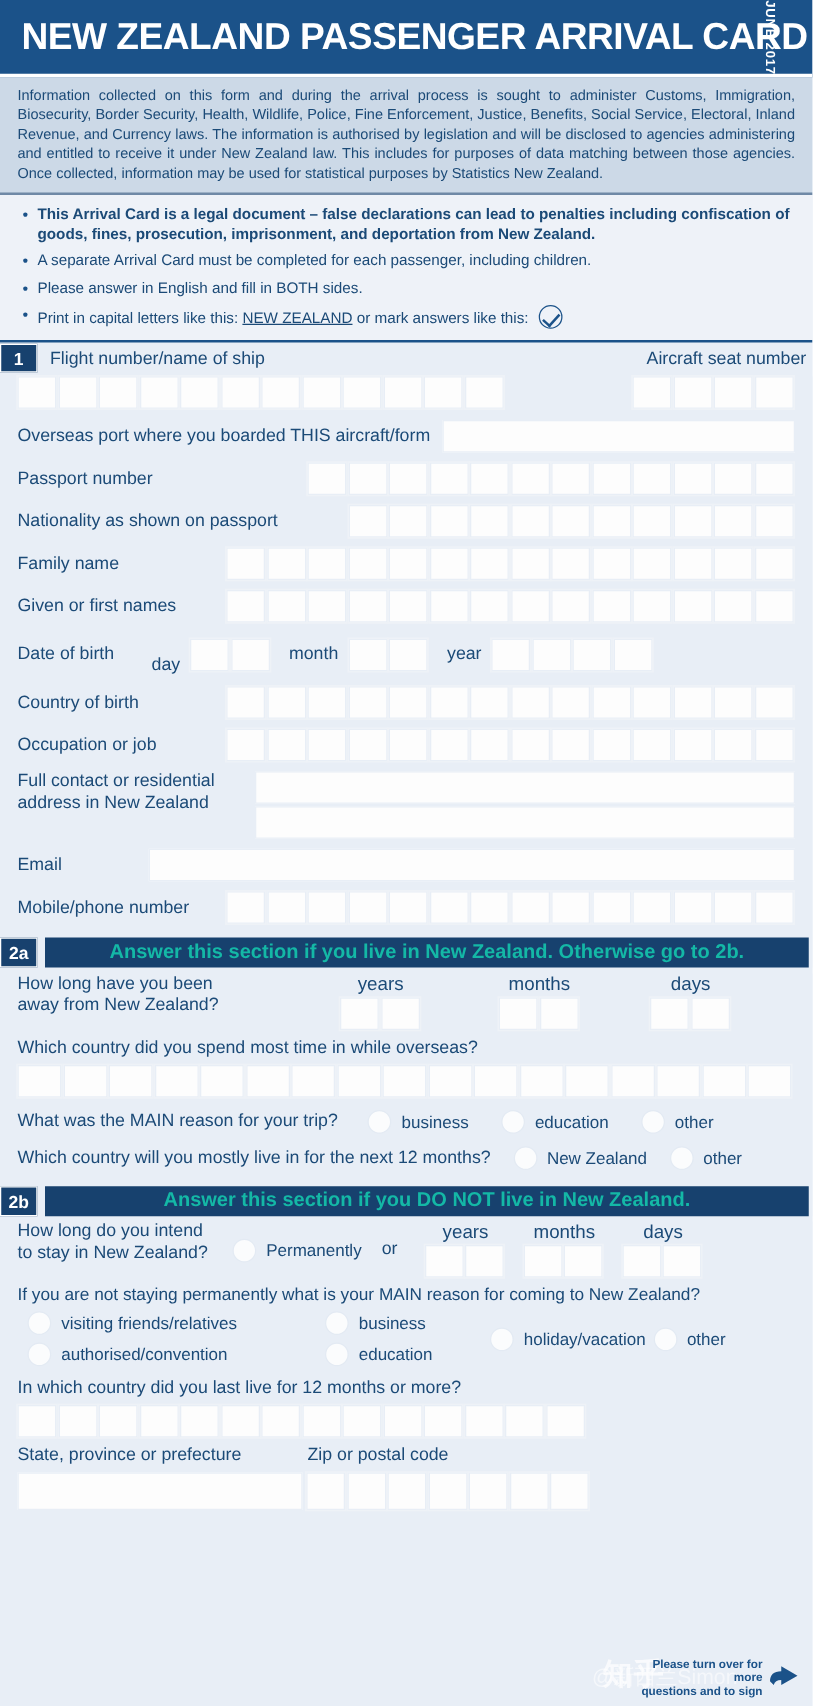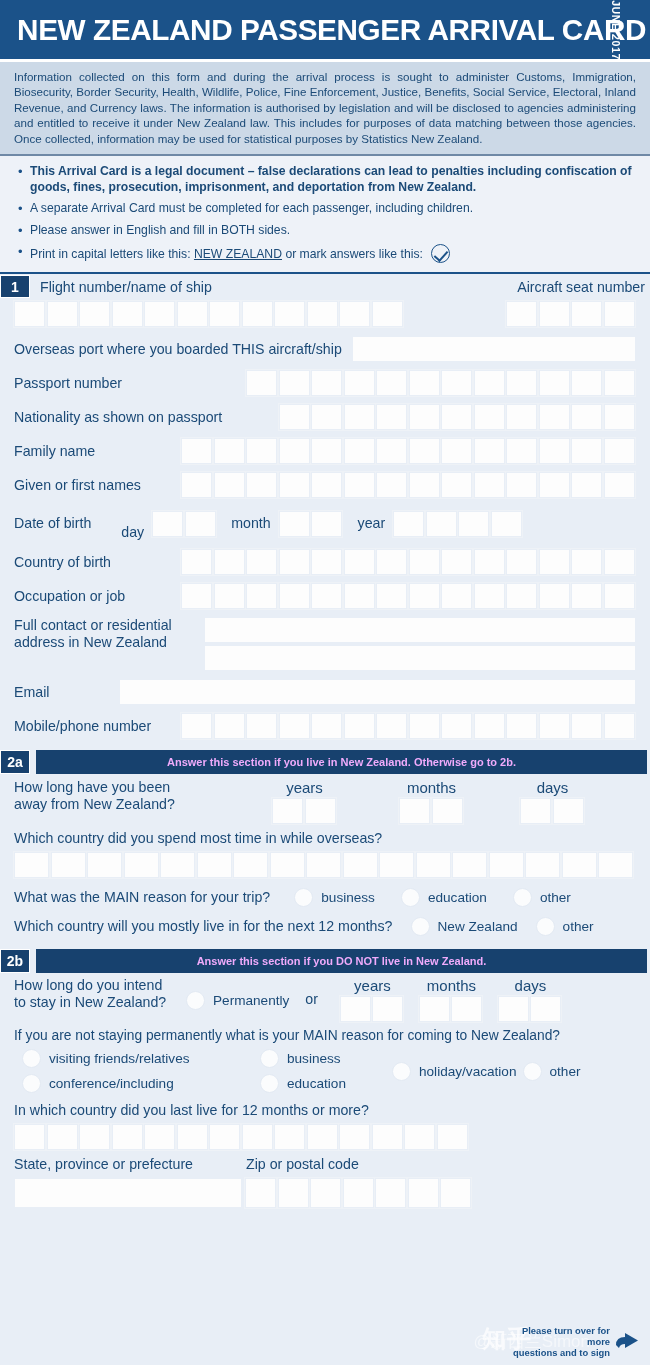--- a/index.html
+++ b/index.html
@@ -111,22 +111,22 @@
     font-size: 14px;
     font-weight: bold;
     display: flex;
     align-items: center;
     justify-content: center;
     border: 1.5px solid #ffffff;
   }
   .secbar-title {
     flex: 1;
     background: #17416e;
-    color: #f0abfc;
-    font-size: 11px;
+    color: #14b8a6;
+    font-size: 16px;
     font-weight: bold;
     display: flex;
     align-items: center;
     justify-content: center;
     margin-left: 6px;
     margin-right: 3px;
   }
 
   
   .sec1-head {
@@ -283,21 +283,21 @@
           </div>
         <div class="boxes" style="margin-left:auto;">
             <div class="box" style="width: 31px;"></div>
             <div class="box" style="width: 31px;"></div>
             <div class="box" style="width: 31px;"></div>
             <div class="box" style="width: 31px;"></div>
           </div>
       </div>
 
       <div class="row" style="margin-top:9px;">
-        <div class="row-label">Overseas port where you boarded THIS aircraft/ship</div>
+        <div class="row-label">Overseas port where you boarded THIS aircraft/form</div>
         <div class="wide-field" style="flex:1;margin-left:10px;"></div>
       </div>
 
       <div class="row" style="margin-top:8px;">
         <div class="row-label">Passport number</div>
         <div class="boxes" style="margin-left:auto;">
             <div class="box" style="width: 31px;"></div>
             <div class="box" style="width: 31px;"></div>
             <div class="box" style="width: 31px;"></div>
             <div class="box" style="width: 31px;"></div>
@@ -605,21 +605,21 @@
       </div>
 
       <div style="display:flex;margin-top:5px;">
         <div style="width:246px;display:flex;flex-direction:column;gap:6px;">
           <div class="opt" style="margin-left:8px;">
             <span class="radio"></span>
             <span class="olabel">visiting friends/relatives</span>
           </div>
           <div class="opt" style="margin-left:8px;">
             <span class="radio"></span>
-            <span class="olabel">conference/including</span>
+            <span class="olabel">authorised/convention</span>
           </div>
         </div>
         <div style="width:132px;display:flex;flex-direction:column;gap:6px;">
           <div class="opt">
             <span class="radio"></span>
             <span class="olabel">business</span>
           </div>
           <div class="opt">
             <span class="radio"></span>
             <span class="olabel">education</span>

